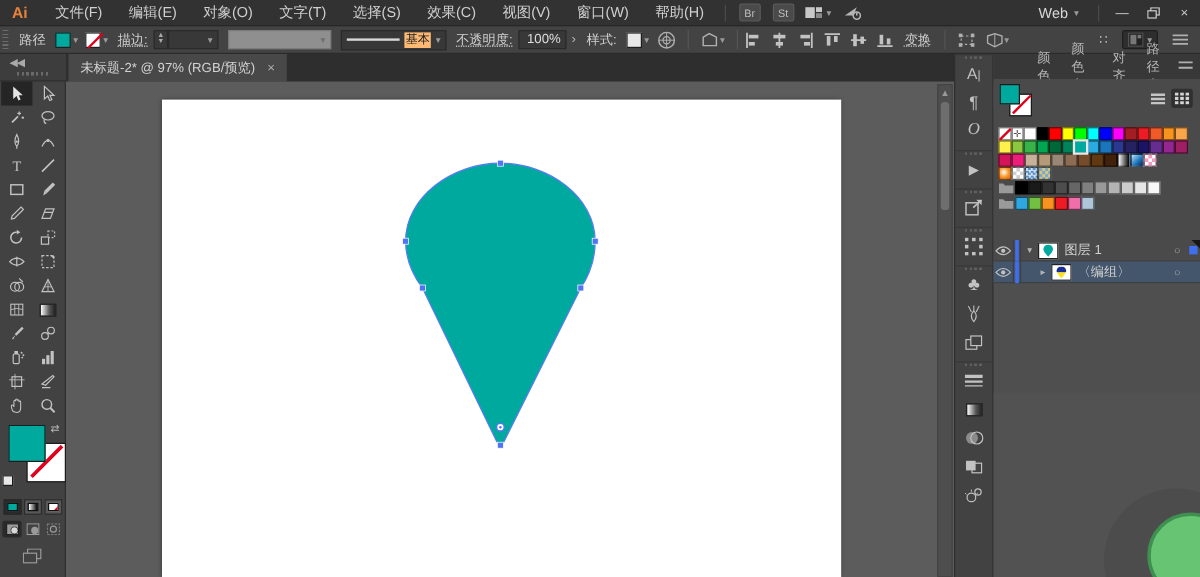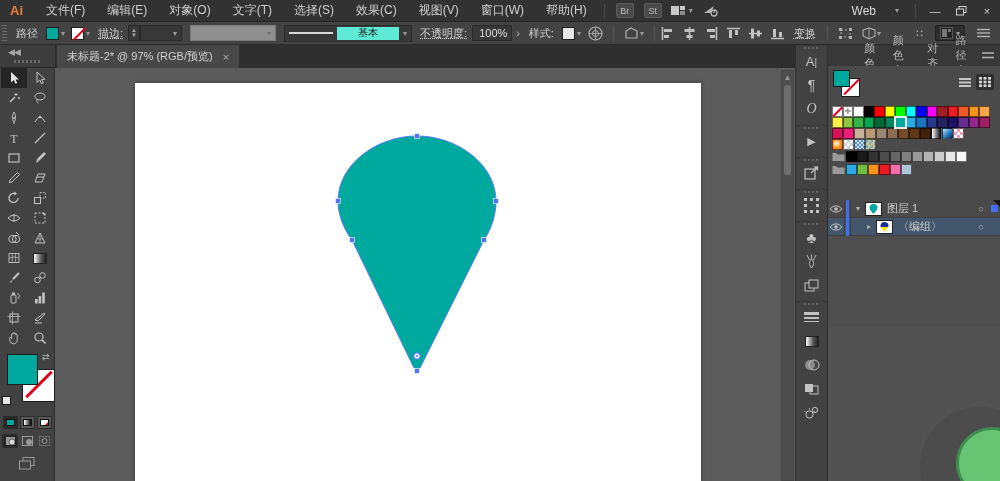--- a/index.html
+++ b/index.html
@@ -10,21 +10,21 @@
   
   .menubar { position:absolute; left:0; top:0; width:1000px; height:22px;
     background:#323232; display:flex; align-items:center; border-bottom:1px solid #262626; }
   .ai-logo { color:#e8823a; font-weight:bold; font-size:13px; padding:0 12px 0 10px; }
   .menu-item { padding:0 11px; font-size:12px; color:#cfcfcf; cursor:default; }
   .mb-sep { width:1px; height:14px; background:#4a4a4a; margin:0 6px; }
   .sq-btn { width:18px; height:15px; background:#4a4a4a; border:1px solid #5a5a5a; color:#bdbdbd;
     font-size:9px; display:flex; align-items:center; justify-content:center; border-radius:2px; margin:0 5px; }
   .mb-ico { color:#b5b5b5; font-size:11px; margin:0 4px; display:flex; align-items:center; }
   .spacer { flex:1; }
-  .profile-dd { display:flex; align-items:center; gap:19px; color:#d8d8d8; margin-right:10px; }
+  .profile-dd { display:flex; align-items:center; gap:5px; color:#d8d8d8; margin-right:10px; }
   .searchbox { display:flex; align-items:center; gap:5px; background:#2a2a2a; border:1px solid #4d4d4d;
     height:16px; width:140px; padding:0 6px; color:#8a8a8a; font-size:10px; margin-right:14px; }
   .win-btn { width:26px; height:21px; display:flex; align-items:center; justify-content:center; color:#cfcfcf; font-size:11px; }
 
   
   .controlbar { position:absolute; left:0; top:22px; width:1000px; height:23px; background:#434343;
     border-bottom:1px solid #2b2b2b; display:flex; align-items:center; font-size:11px; }
   .cb-handle { width:5px; height:16px; margin:0 4px 0 2px;
     background:repeating-linear-gradient(#6a6a6a 0 1px,transparent 1px 3px); }
   .cb-label { color:#cfcfcf; margin:0 5px; white-space:nowrap; }
@@ -34,21 +34,21 @@
     background:#e0001b; transform:rotate(-45deg); }
   .chev { color:#9a9a9a; font-size:8px; }
   .stepper { width:12px; height:16px; background:#383838; border:1px solid #2a2a2a; display:flex;
     flex-direction:column; align-items:center; justify-content:center; font-size:6px; color:#aaa; line-height:5px; }
   .dd-box { height:16px; background:#383838; border:1px solid #2a2a2a; display:flex; align-items:center;
     justify-content:space-between; padding:0 4px; color:#ccc; }
   .dd-box.disabled { background:#8f8f8f; border-color:#7a7a7a; }
   .brush-dd { display:flex; align-items:center; gap:4px; height:17px; background:#383838;
     border:1px solid #2a2a2a; padding:0 4px; }
   .brush-line { width:44px; height:2px; background:#d8d8d8; }
-  .brush-name { background:#5eead4; color:#222; padding:0 21px; height:13px; font-size:10px; display:flex; align-items:center; }
+  .brush-name { background:#fdba74; color:#222; padding:0 1px; height:13px; font-size:10px; display:flex; align-items:center; }
   .val-box { height:16px; background:#383838; border:1px solid #2a2a2a; padding:0 6px; display:flex;
     align-items:center; color:#ddd; }
   .cb-sep { width:1px; height:16px; background:#555; margin:0 6px; }
   .cb-ico { margin:0 4px; display:flex; align-items:center; color:#b8b8b8; }
   .right-cluster { display:flex; align-items:center; margin-left:auto; margin-right:6px; gap:8px; }
   .ws-btn { background:#2e2e2e; border:1px solid #1f1f1f; border-radius:2px; height:16px;
     display:flex; align-items:center; padding:0 4px; gap:3px; }
 
   
   .toolhead { position:absolute; left:0; top:45px; width:55px; height:23px; background:#3d3d3d;

